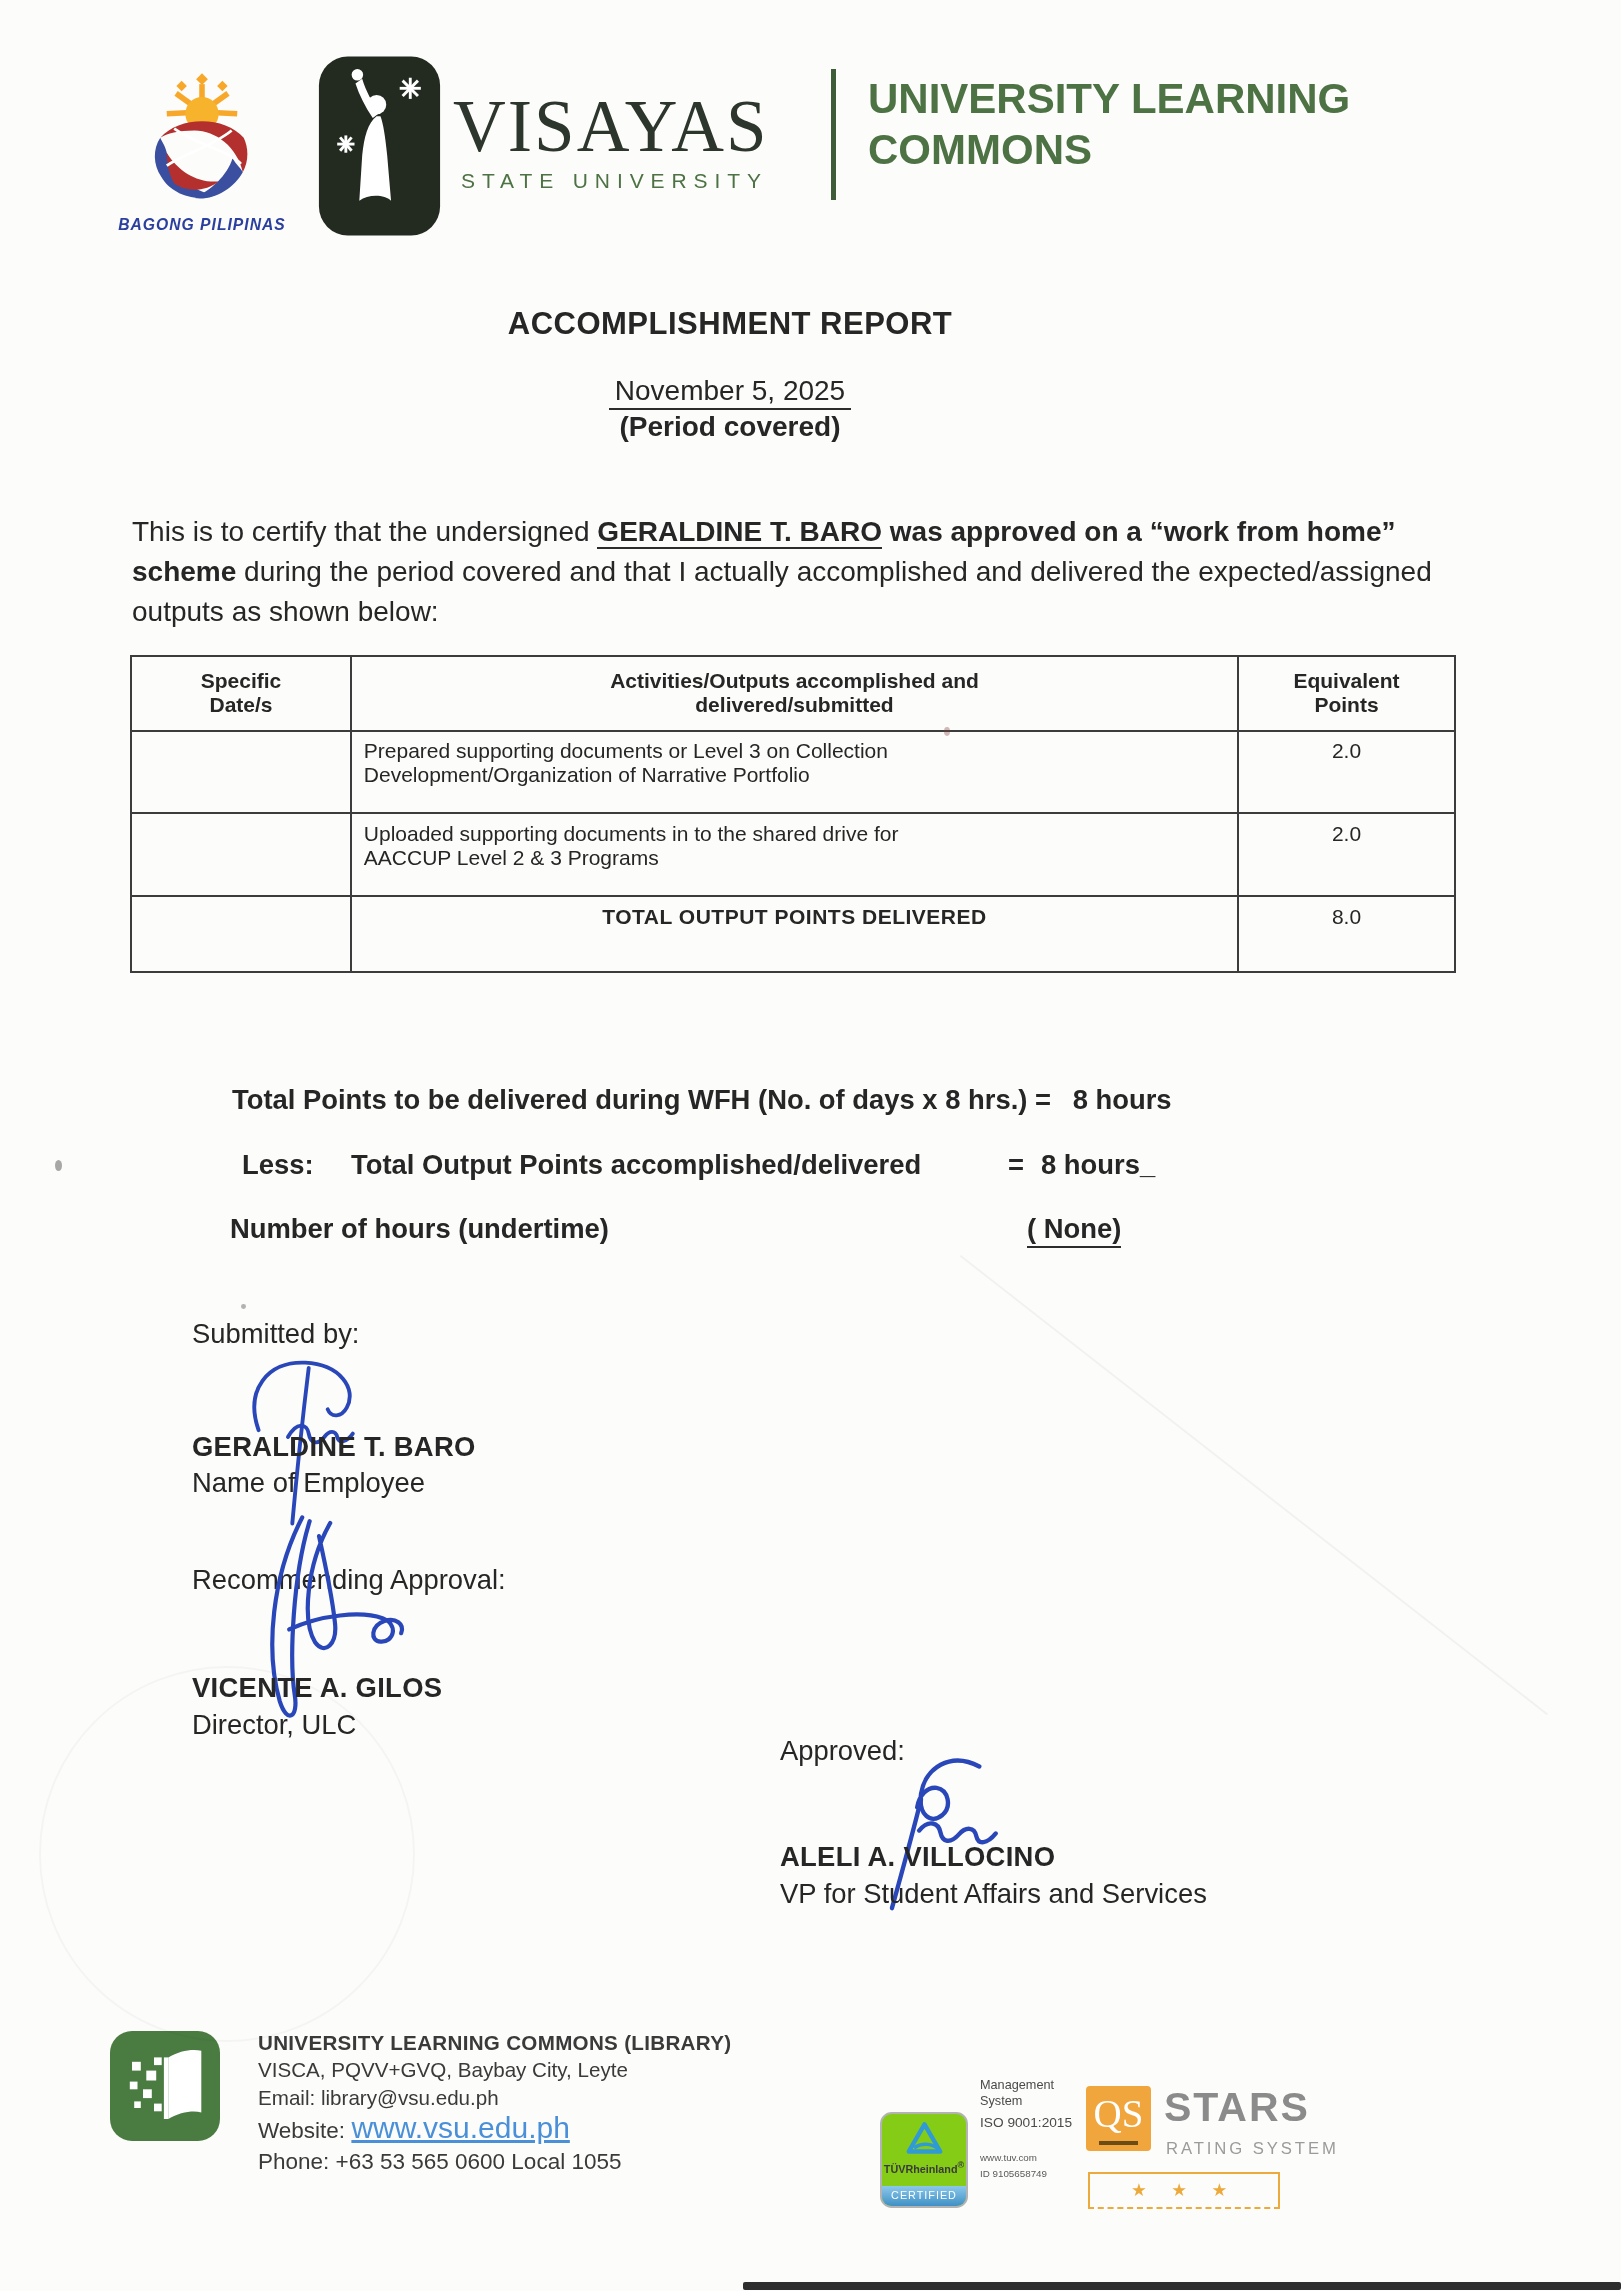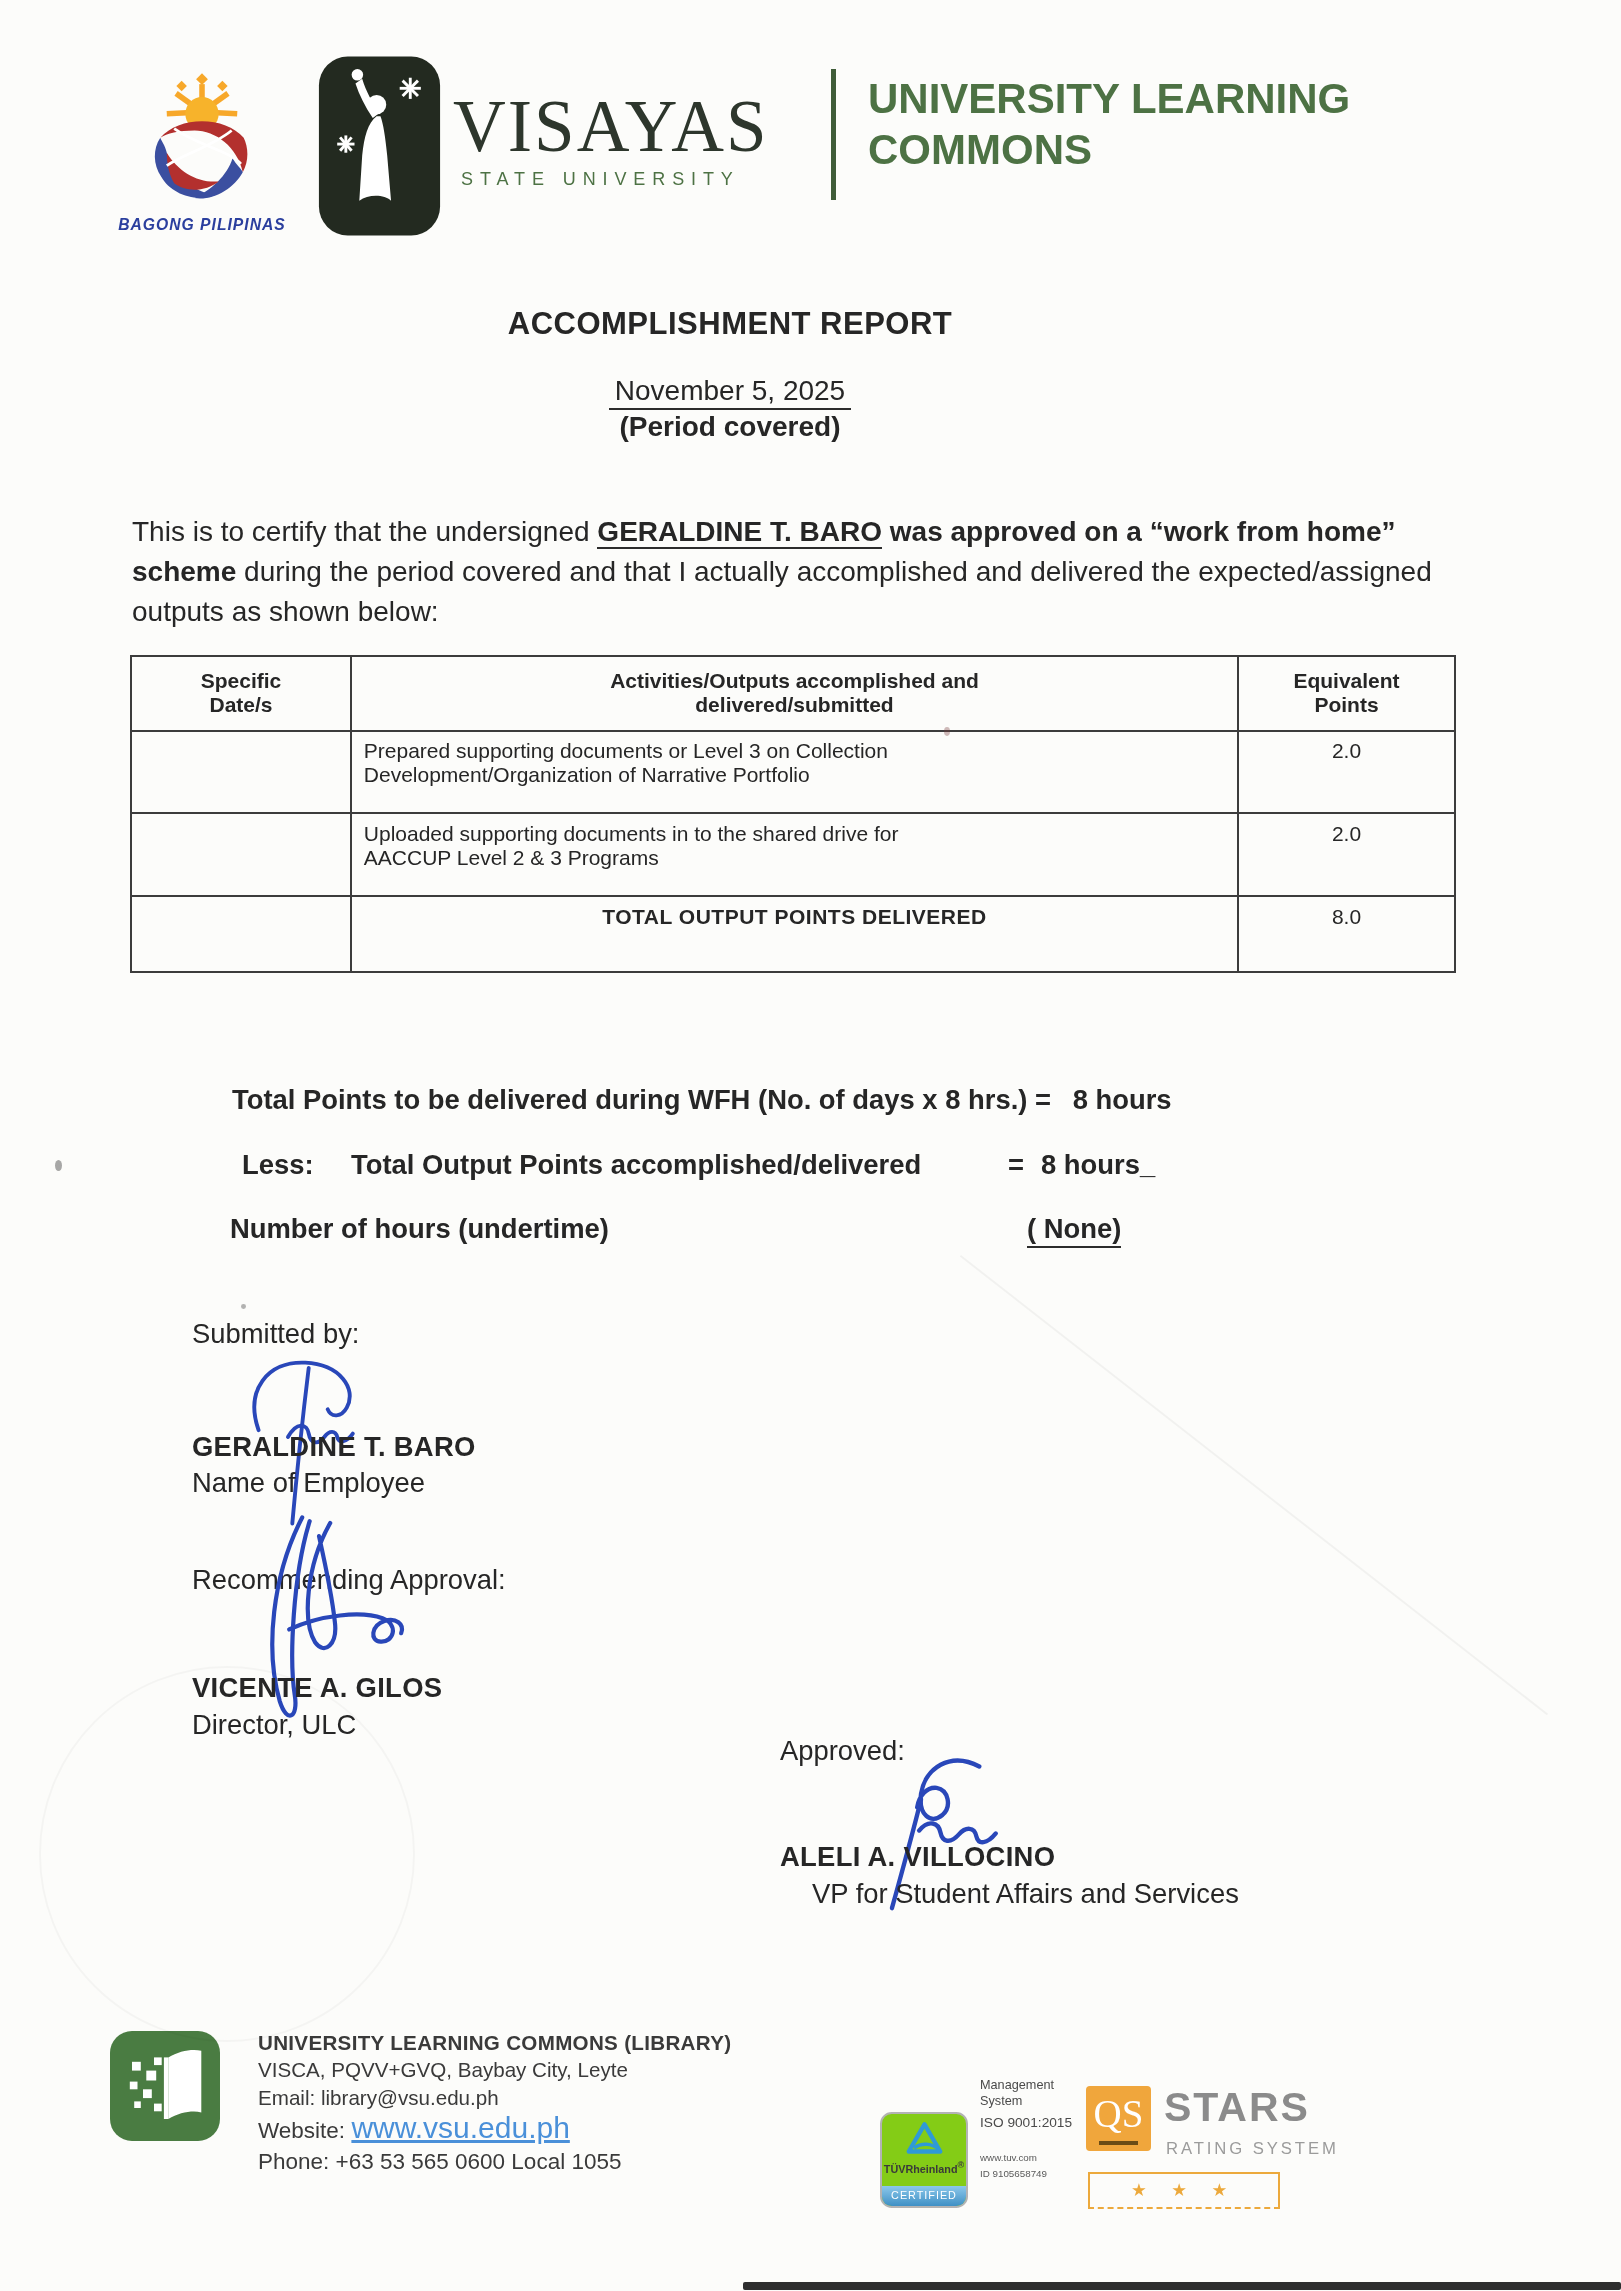--- a/index.html
+++ b/index.html
@@ -10,21 +10,21 @@
   }
   .abs{position:absolute;}
 
   
   .bp-logo{left:106px;top:73px;width:192px;height:167px;text-align:center;}
   .bp-label{position:absolute;left:0;top:143px;width:192px;font-size:15.7px;font-weight:bold;
     font-style:italic;color:#2b3f9e;letter-spacing:1px;}
   .vsu-seal{left:317px;top:53px;}
   .vsu-word{left:453px;top:90px;font-family:"Liberation Serif",serif;font-size:73px;
     letter-spacing:2px;color:#2d362c;line-height:73px;}
-  .vsu-sub{left:461px;top:169px;font-size:18px;letter-spacing:6.9px;color:#4d7244;}
+  .vsu-sub{left:461px;top:169px;font-size:21px;letter-spacing:6.9px;color:#4d7244;}
   .hdr-divider{left:831px;top:69px;width:4.9px;height:131px;background:#3f5c38;}
   .ulc-word{left:868px;top:73px;font-size:42px;font-weight:bold;color:#4d7244;line-height:51px;}
 
   
   .title-block{left:132px;top:306px;width:1196px;text-align:center;}
   .rep-title{font-size:31px;font-weight:bold;letter-spacing:0.5px;}
   .rep-date{margin-top:33px;font-size:28px;}
   .rep-date span{border-bottom:2.9px solid #2c2c2c;padding:0 5.9px 2px 5.9px;}
   .rep-period{margin-top:3.9px;font-size:28px;font-weight:bold;}
 
@@ -62,21 +62,21 @@
   .sig-text{font-size:27.4px;}
   .sig-name{font-size:27.4px;font-weight:bold;letter-spacing:0.3px;}
   .lbl-submitted{left:192px;top:1318px;}
   .name-employee{left:192px;top:1431px;}
   .ttl-employee{left:192px;top:1467px;}
   .lbl-recommend{left:192px;top:1564px;}
   .name-director{left:192px;top:1672px;}
   .ttl-director{left:192px;top:1709px;}
   .lbl-approved{left:780px;top:1735px;}
   .name-vp{left:780px;top:1841px;}
-  .ttl-vp{left:780px;top:1878px;margin-left:32px;}
+  .ttl-vp{left:780px;top:1878px;}
   .sig-svg path{fill:none;stroke:#2947b9;stroke-width:4.5;stroke-linecap:round;}
   .sig1{left:243px;top:1345px;}
   .sig2{left:235px;top:1507px;}
   .sig3{left:835px;top:1749px;}
 
   
   .ft-icon{left:110px;top:2031px;}
   .ft-text{left:258px;top:2031px;line-height:24.5px;color:#3a3a3a;}
   .ft-office{font-size:20.6px;font-weight:bold;letter-spacing:0.3px;}
   .ft-line{font-size:20.6px;margin-top:2.9px;}

